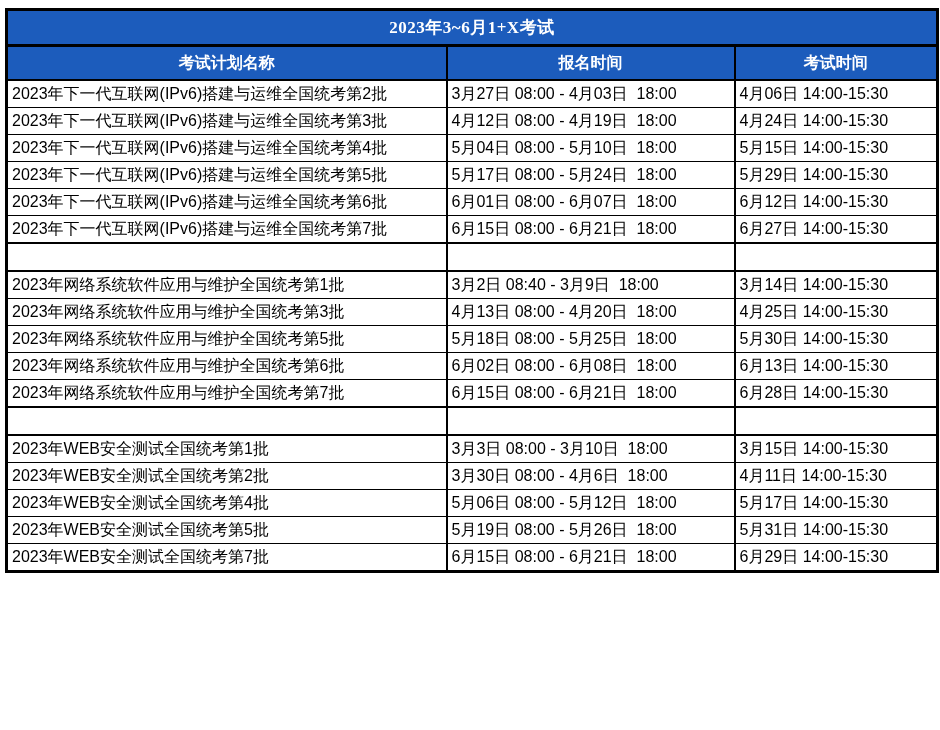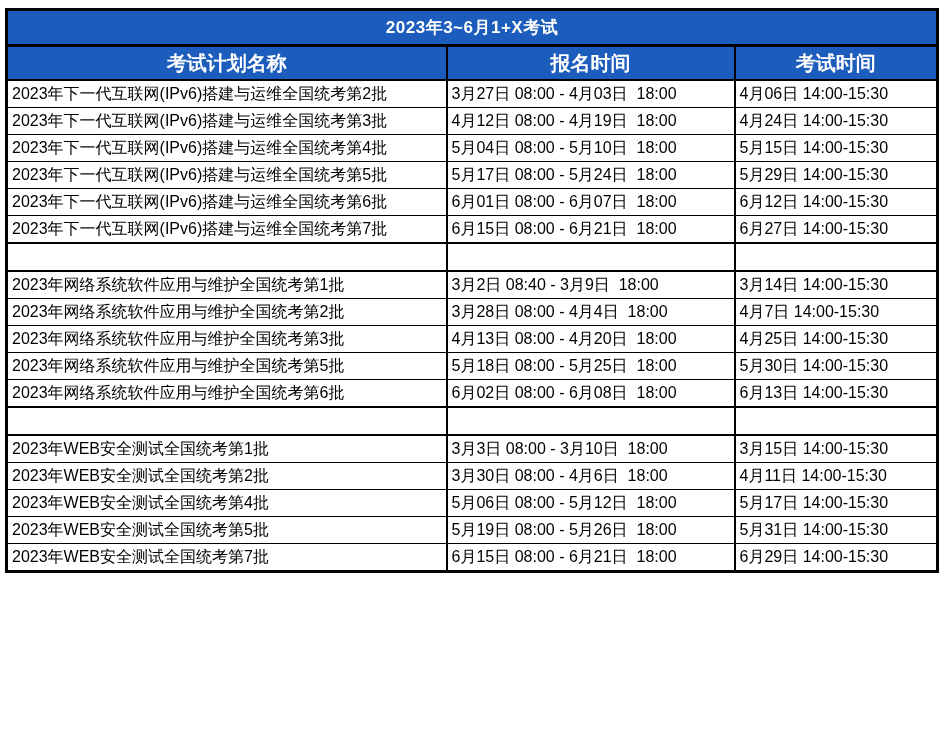--- a/index.html
+++ b/index.html
@@ -27,26 +27,27 @@
   }
   th.title-cell {
     background: var(--accent, #1c5cbc);
     color: var(--header-text, #fff);
     font-weight: bold;
     font-size: 17px;
     text-align: center;
     height: 31px;
     border: 3px solid var(--border-color, #000);
     letter-spacing: 0.5px;
+    font-family: Liberation Serif, serif;
   }
   th.col-header {
     background: var(--accent, #1c5cbc);
     color: var(--header-text, #fff);
     font-weight: bold;
-    font-size: 20px;
+    font-size: 16px;
     text-align: center;
     height: 30px;
     border: 2px solid var(--border-color, #000);
   }
   td {
     font-size: 16px;
     color: var(--body-text, #000);
     height: 26px;
     padding: 0 2px 0 4px;
     border-top: 1px solid var(--border-color, #000);
@@ -126,45 +127,45 @@
     <td></td>
     <td></td>
   </tr>
 
   <tr>
     <td>2023年网络系统软件应用与维护全国统考第1批</td>
     <td>3月2日 08:40 - 3月9日  18:00</td>
     <td>3月14日 14:00-15:30</td>
   </tr>
 
-  <tr>
-    <td>2023年网络系统软件应用与维护全国统考第2批</td>
-    <td>3月28日 08:00 - 4月4日  18:00</td>
-    <td>4月7日 14:00-15:30</td>
-  </tr>
 
   <tr>
     <td>2023年网络系统软件应用与维护全国统考第3批</td>
     <td>4月13日 08:00 - 4月20日  18:00</td>
     <td>4月25日 14:00-15:30</td>
   </tr>
 
 
   <tr>
     <td>2023年网络系统软件应用与维护全国统考第5批</td>
     <td>5月18日 08:00 - 5月25日  18:00</td>
     <td>5月30日 14:00-15:30</td>
   </tr>
 
   <tr>
     <td>2023年网络系统软件应用与维护全国统考第6批</td>
     <td>6月02日 08:00 - 6月08日  18:00</td>
     <td>6月13日 14:00-15:30</td>
   </tr>
 
+  <tr>
+    <td>2023年网络系统软件应用与维护全国统考第7批</td>
+    <td>6月15日 08:00 - 6月21日  18:00</td>
+    <td>6月28日 14:00-15:30</td>
+  </tr>
 
   <tr class="spacer">
     <td></td>
     <td></td>
     <td></td>
   </tr>
 
   <tr>
     <td>2023年WEB安全测试全国统考第1批</td>
     <td>3月3日 08:00 - 3月10日  18:00</td>

